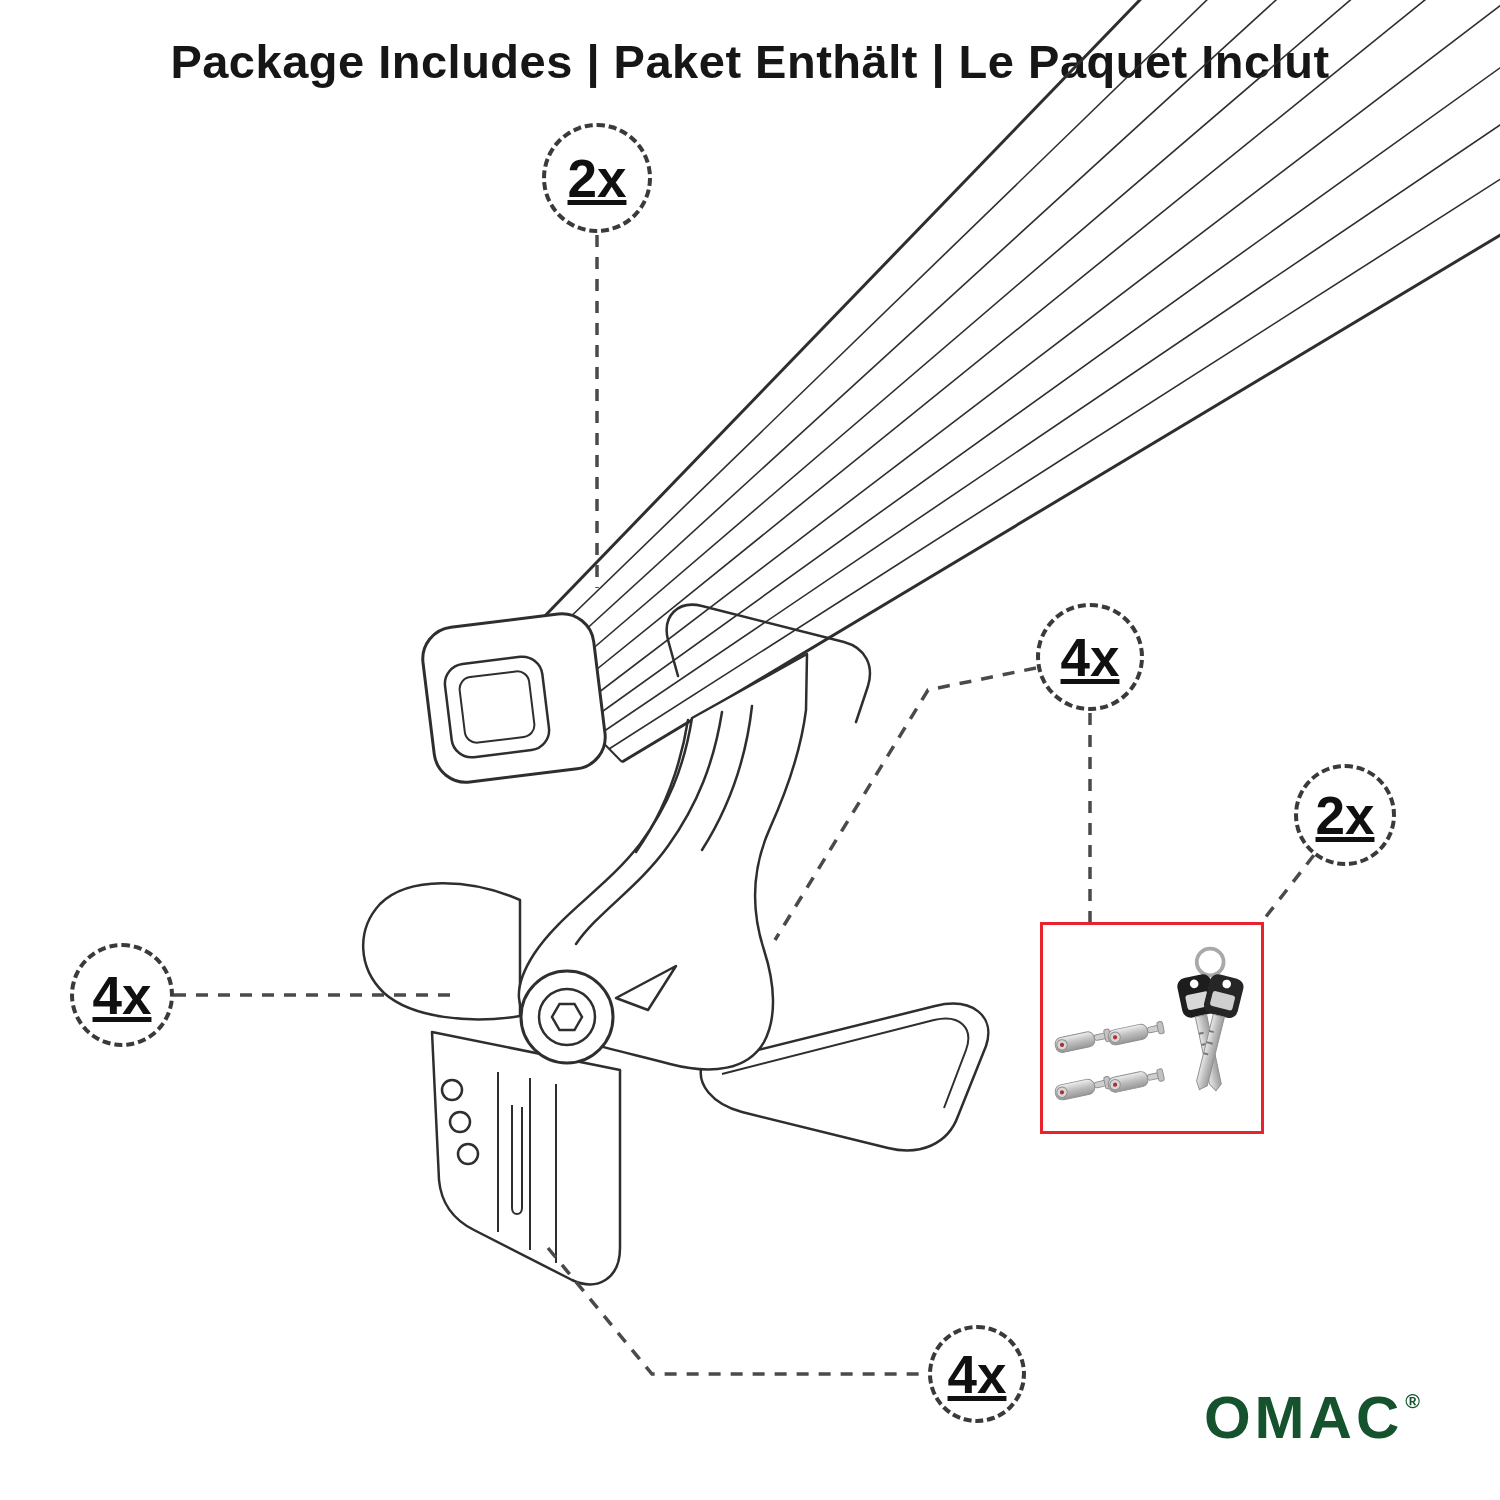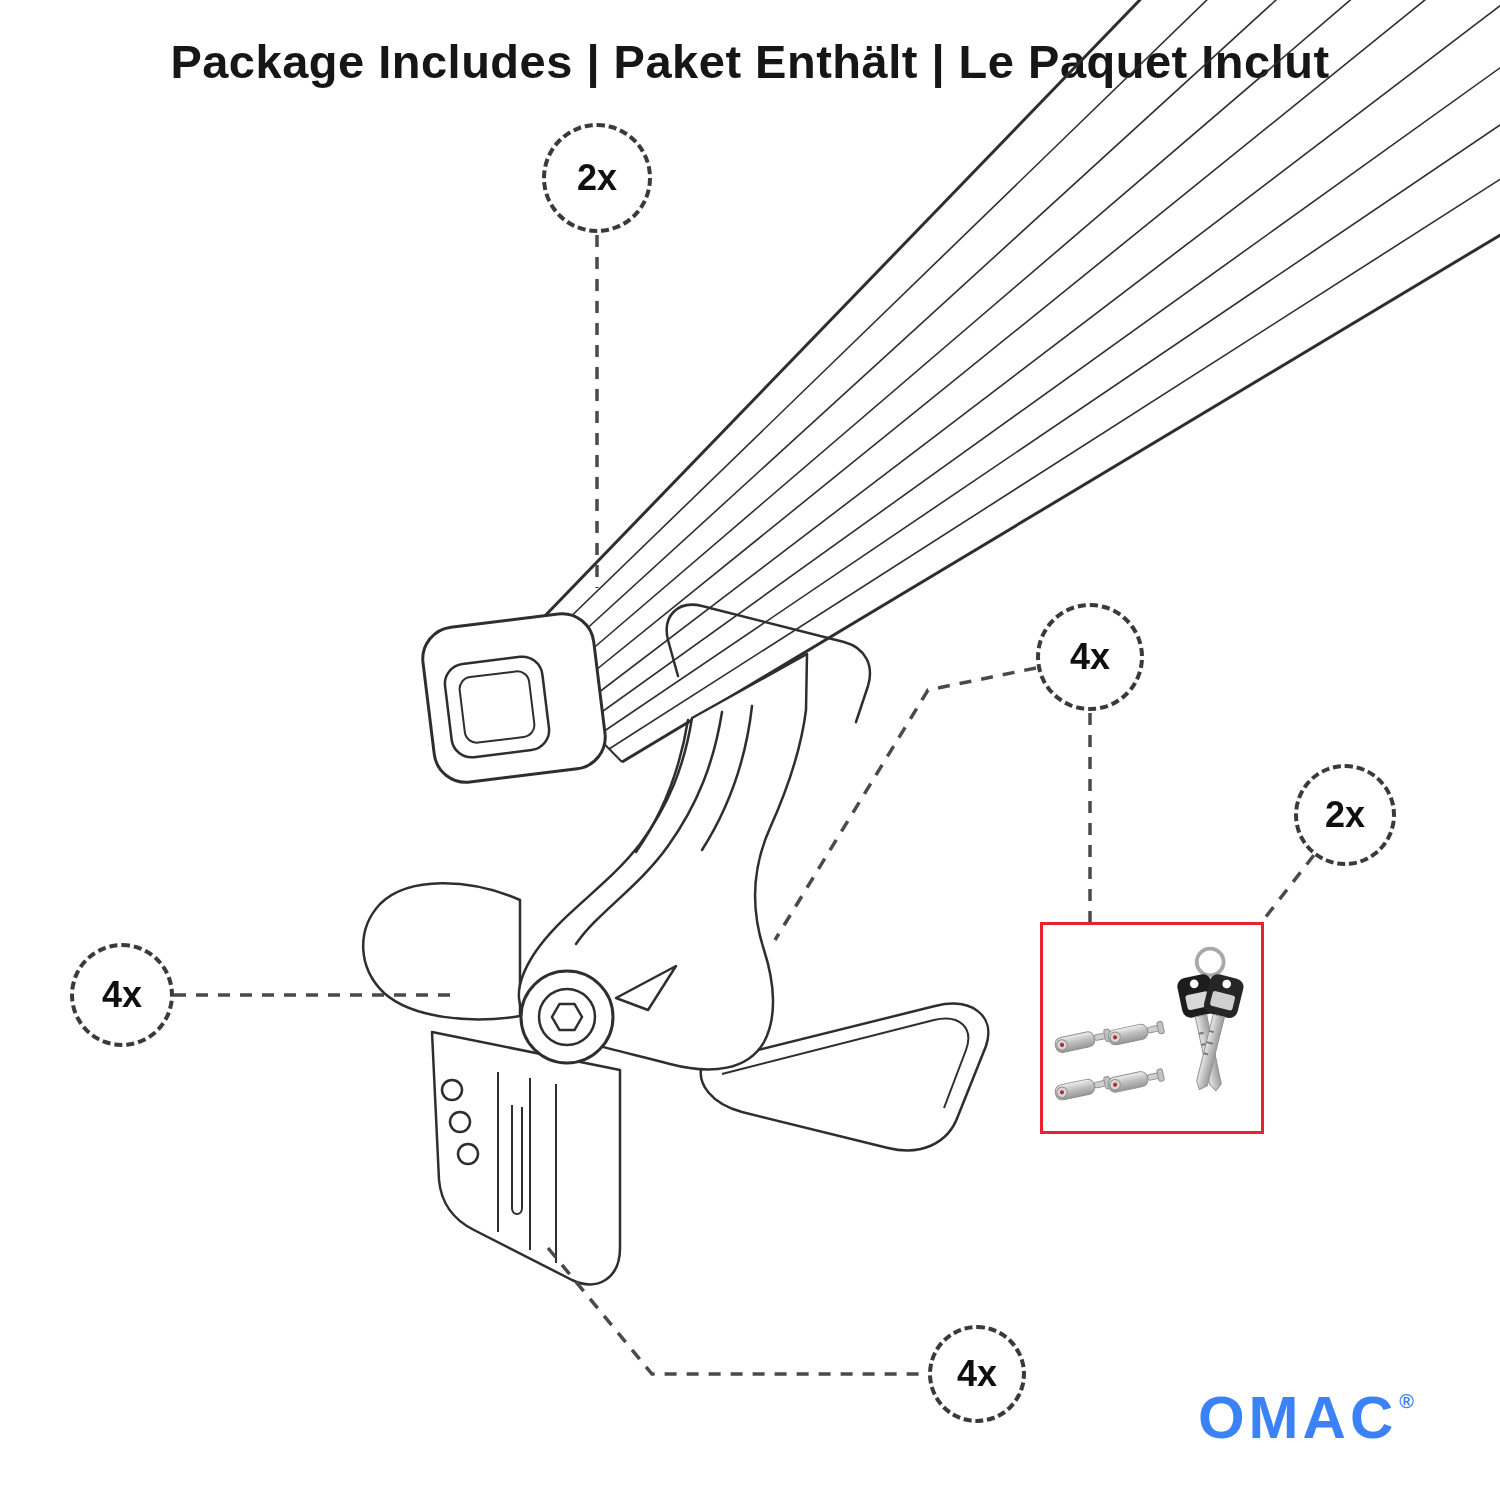--- a/index.html
+++ b/index.html
@@ -10,36 +10,36 @@
   .title {
     position:absolute; top:34px; left:0; width:100%; margin:0;
     text-align:center; font-size:47px; font-weight:600; color:#161616;
     letter-spacing:0.5px;
   }
   .art { position:absolute; left:0; top:0; width:1500px; height:1500px; }
   .callout {
     position:absolute; box-sizing:border-box; background:#fff;
     border:4px dashed #3a3a3a; border-radius:50%;
     display:flex; align-items:center; justify-content:center;
-    font-size:36px; font-weight:700; color:#101010;
+    font-size:53px; font-weight:700; color:#101010;text-decoration:underline;
   }
   #c-crossbar { left:542px; top:123px; width:110px; height:110px; }
   #c-foot     { left:70px;  top:943px; width:104px; height:104px; }
   #c-locks    { left:1036px;top:603px; width:108px; height:108px; }
   #c-keys     { left:1294px;top:764px; width:102px; height:102px; }
   #c-clamp    { left:928px; top:1325px;width:98px;  height:98px;  }
   .parts-box {
     position:absolute; left:1040px; top:922px; width:224px; height:212px;
     box-sizing:border-box; border:3px solid #e8232e; background:#fff;
     display:flex; align-items:flex-end; justify-content:space-between;
     padding:10px 10px 14px 10px;
   }
   .logo {
-    position:absolute; right:86px; bottom:52px;
-    color:#3b82f6; font-weight:800; font-size:60px; letter-spacing:4px;
+    position:absolute; right:80px; bottom:52px;
+    color:#14532d; font-weight:800; font-size:60px; letter-spacing:4px;
     line-height:1;
   }
   .logo sup { font-size:20px; vertical-align:30px; letter-spacing:0; margin-left:2px; }
 </style>
 </head>
 <body>
 
 <div class="canvas">
 
   <h1 class="title">Package Includes | Paket Enthält | Le Paquet Inclut</h1>

